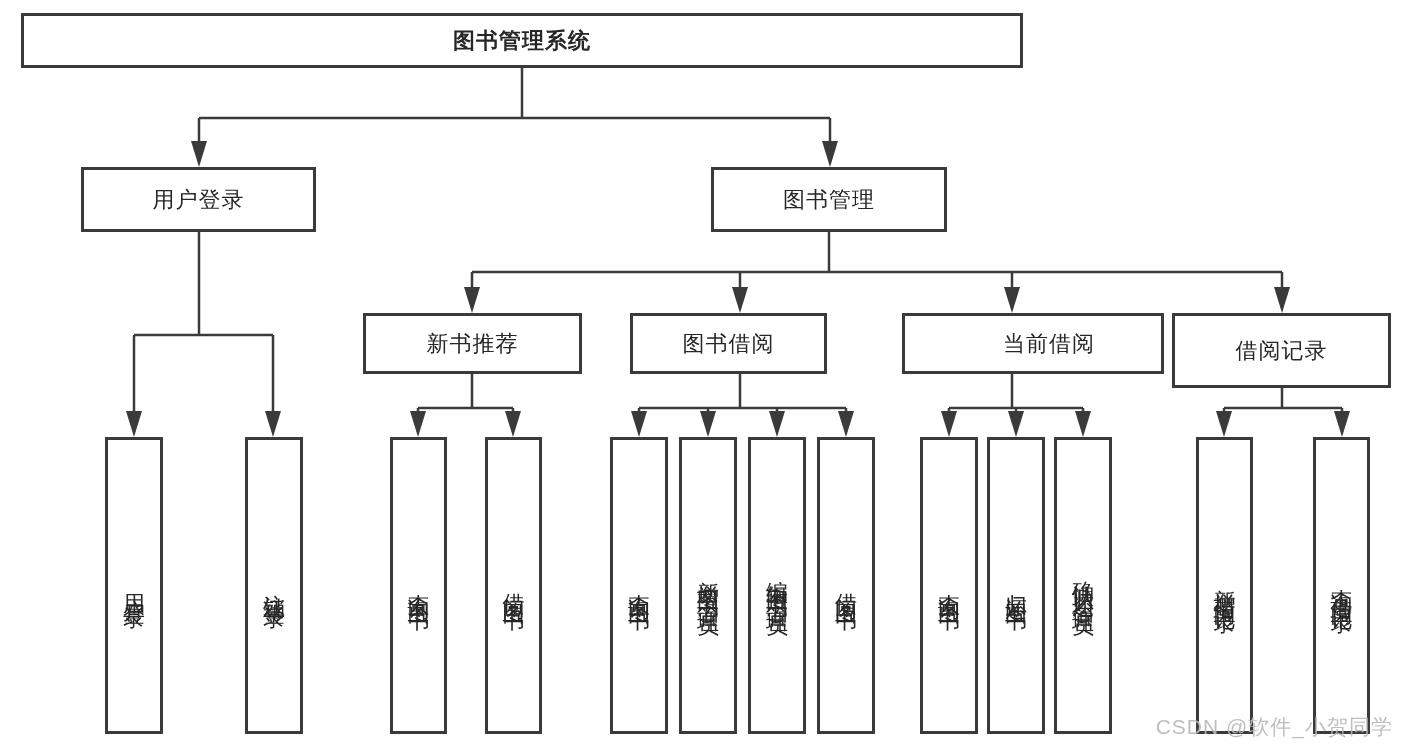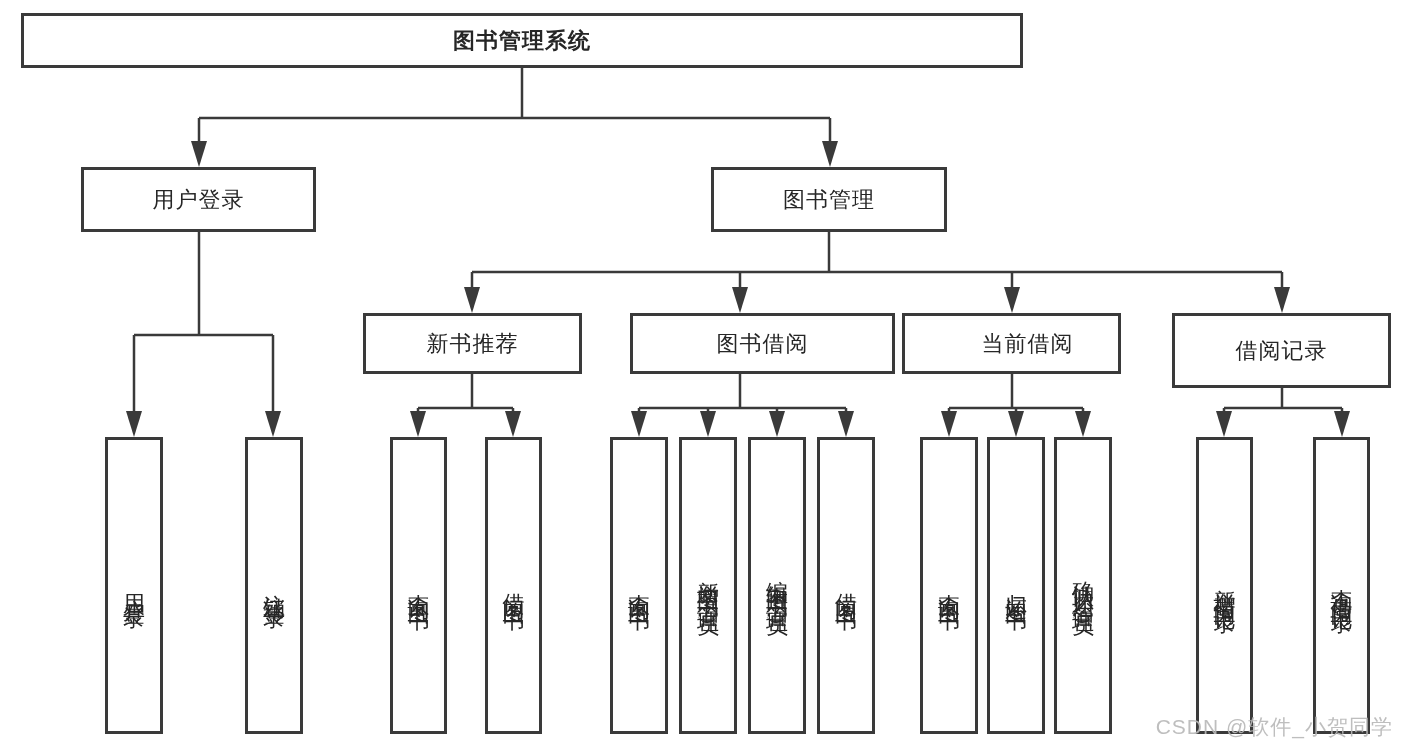--- a/index.html
+++ b/index.html
@@ -96,24 +96,24 @@
 <div class="node" style="left:81px;top:167px;width:235px;height:65px;">
   <span>用户登录</span>
 </div>
 <div class="node" style="left:711px;top:167px;width:236px;height:65px;">
   <span>图书管理</span>
 </div>
 
 <div class="node" style="left:363px;top:313px;width:219px;height:61px;">
   <span>新书推荐</span>
 </div>
-<div class="node" style="left:630px;top:313px;width:265px;height:61px;">
+<div class="node" style="left:630px;top:313px;width:197px;height:61px;">
   <span>图书借阅</span>
 </div>
-<div class="node" style="left:902px;top:313px;width:219px;height:61px;padding-left:32px;">
+<div class="node" style="left:902px;top:313px;width:262px;height:61px;padding-left:32px;">
   <span>当前借阅</span>
 </div>
 <div class="node" style="left:1172px;top:313px;width:219px;height:75px;">
   <span>借阅记录</span>
 </div>
 
 <div class="leaf" style="left:105px;">
   <span>用户登录</span>
 </div>
 <div class="leaf" style="left:245px;">

